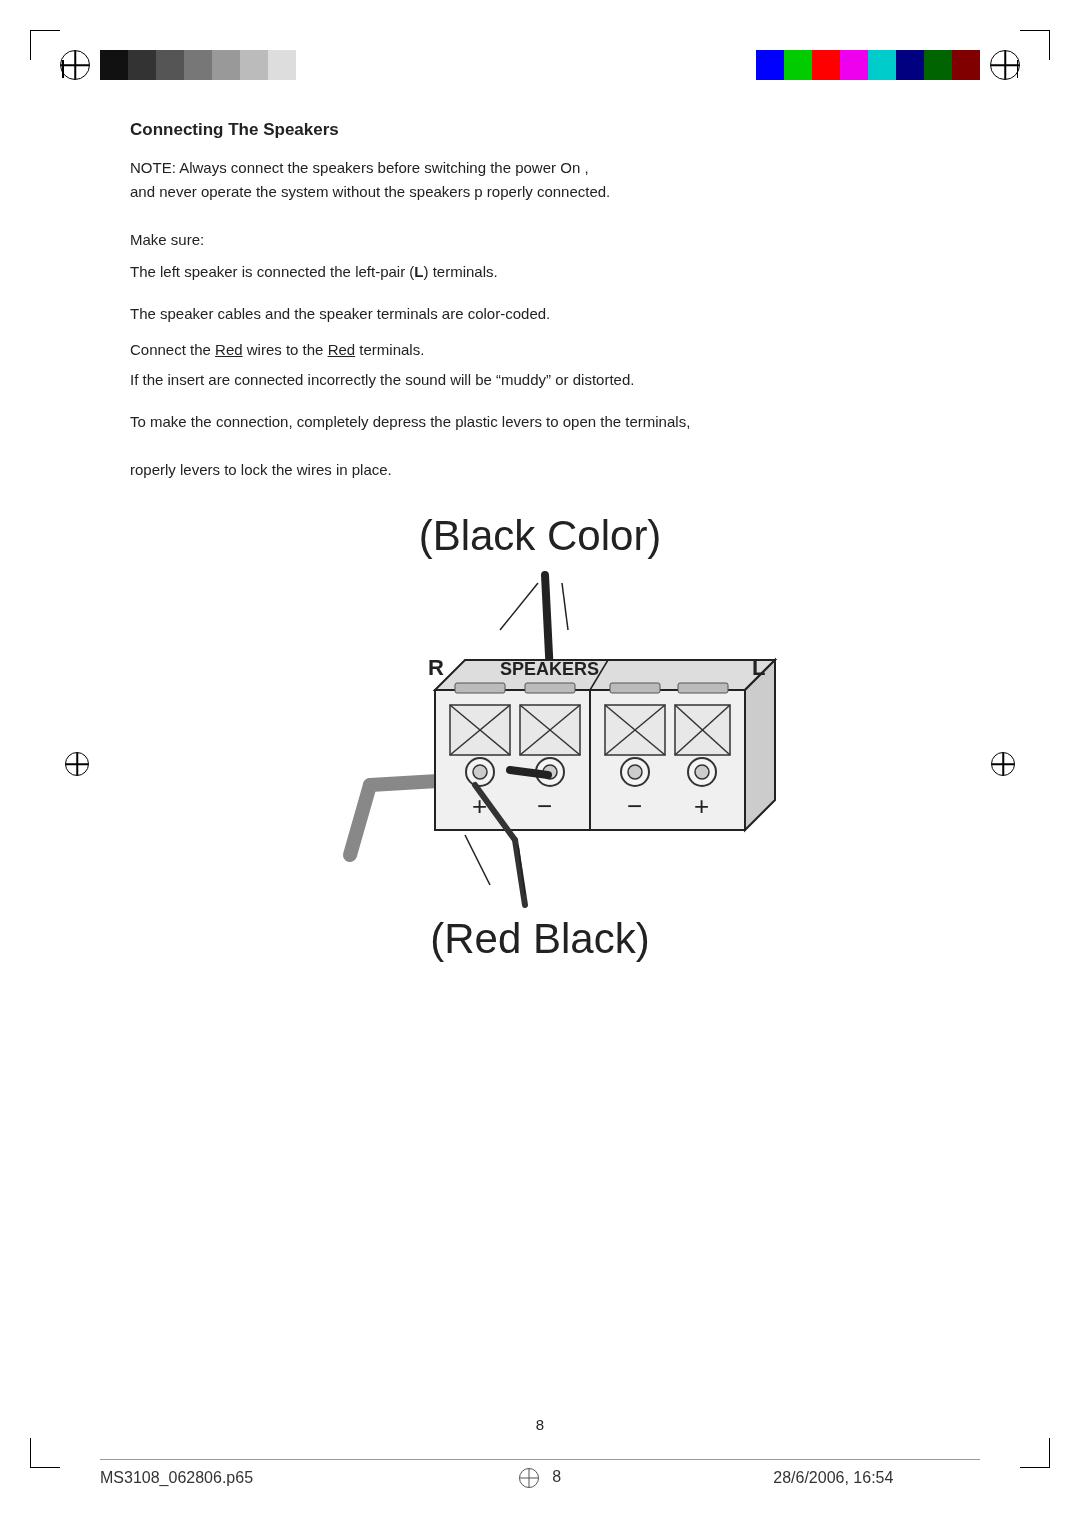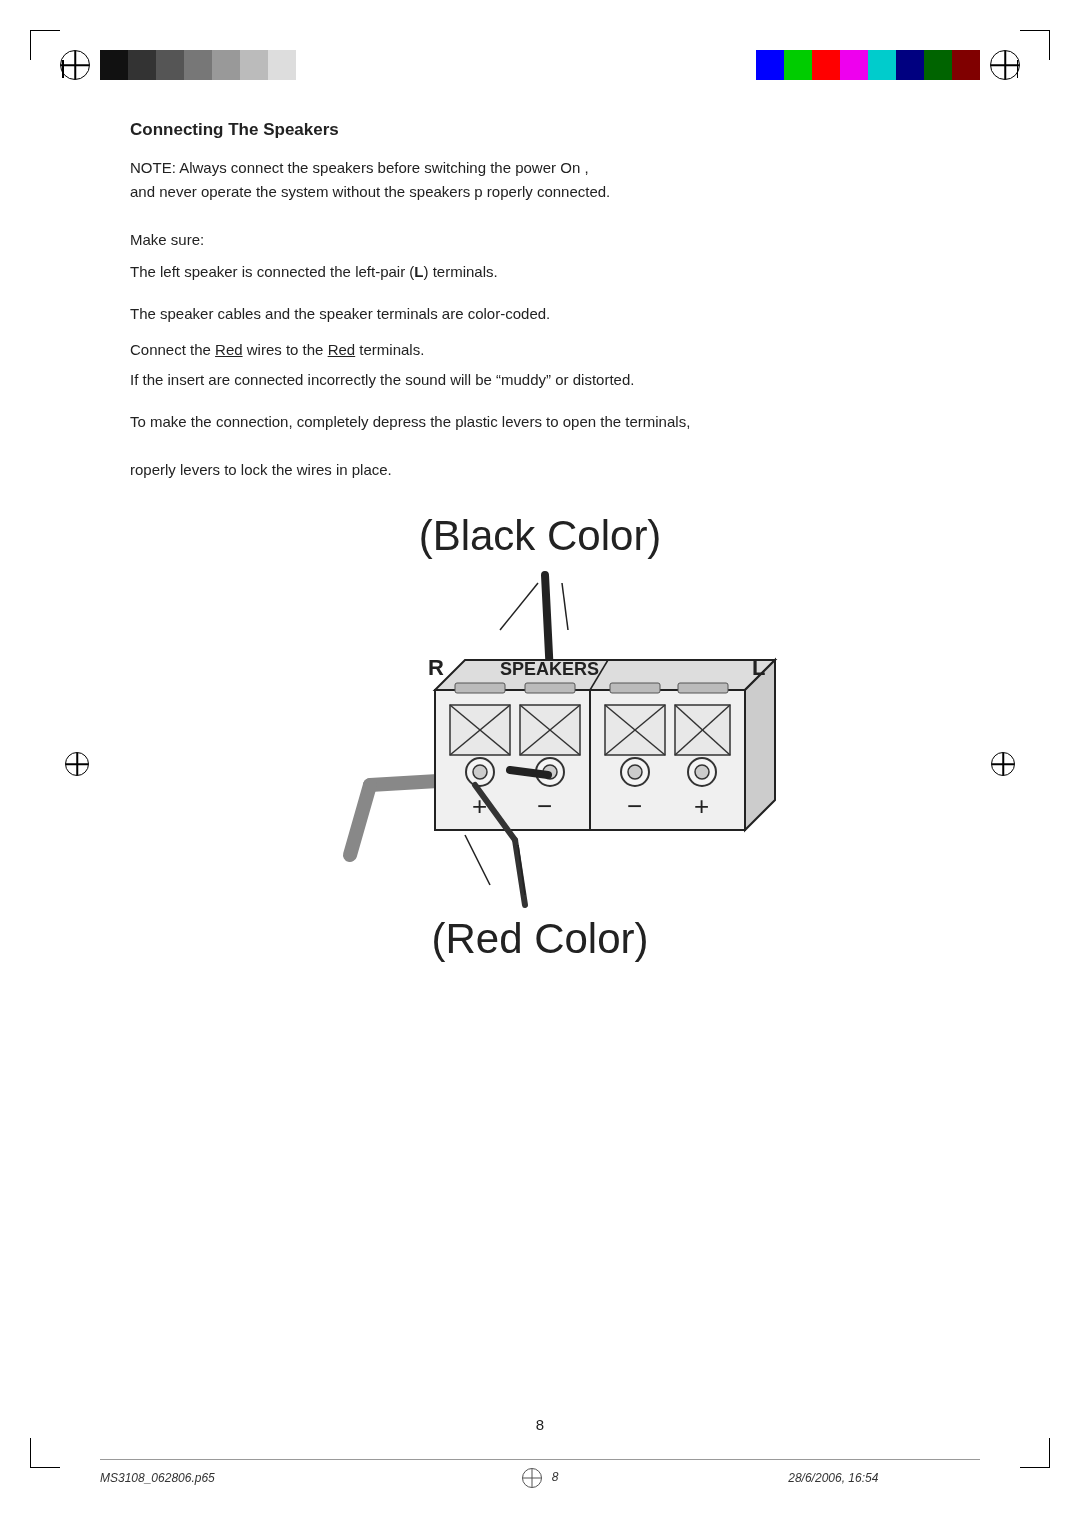--- a/index.html
+++ b/index.html
@@ -245,25 +245,24 @@
     }
 
     
     .footer-bar {
       position: absolute;
       bottom: 40px;
       left: 100px;
       right: 100px;
       display: flex;
       align-items: center;
-      font-size: 12px;
+      font-size: 16px;
       color: #333;
       border-top: 0.5px solid #999;
       padding-top: 8px;
-      font-style: italic;
     }
 
     .footer-left { flex: 1; }
     .footer-center {
       flex: 1;
       text-align: center;
     }
     .footer-center .reg-small {
       width: 20px;
       height: 20px;
@@ -461,21 +460,21 @@
 
         <line x1="248" y1="8" x2="210" y2="55" stroke="#222" stroke-width="1.5"></line>
         <line x1="272" y1="8" x2="278" y2="55" stroke="#222" stroke-width="1.5"></line>
 
         <line x1="200" y1="310" x2="175" y2="260" stroke="#222" stroke-width="1.5"></line>
         <line x1="235" y1="320" x2="228" y2="270" stroke="#222" stroke-width="1.5"></line>
 
       </svg>
     </div>
 
-    <div class="red-color-label">(Red Color)</div>
+    <div class="red-color-label">(Red Black)</div>
   </div>
 
 </div>
 
 <div class="page-number">8</div>
 
 <div class="footer-bar">
   <div class="footer-left">MS3108_062806.p65</div>
   <div class="footer-center">
     <span class="reg-small"></span>

